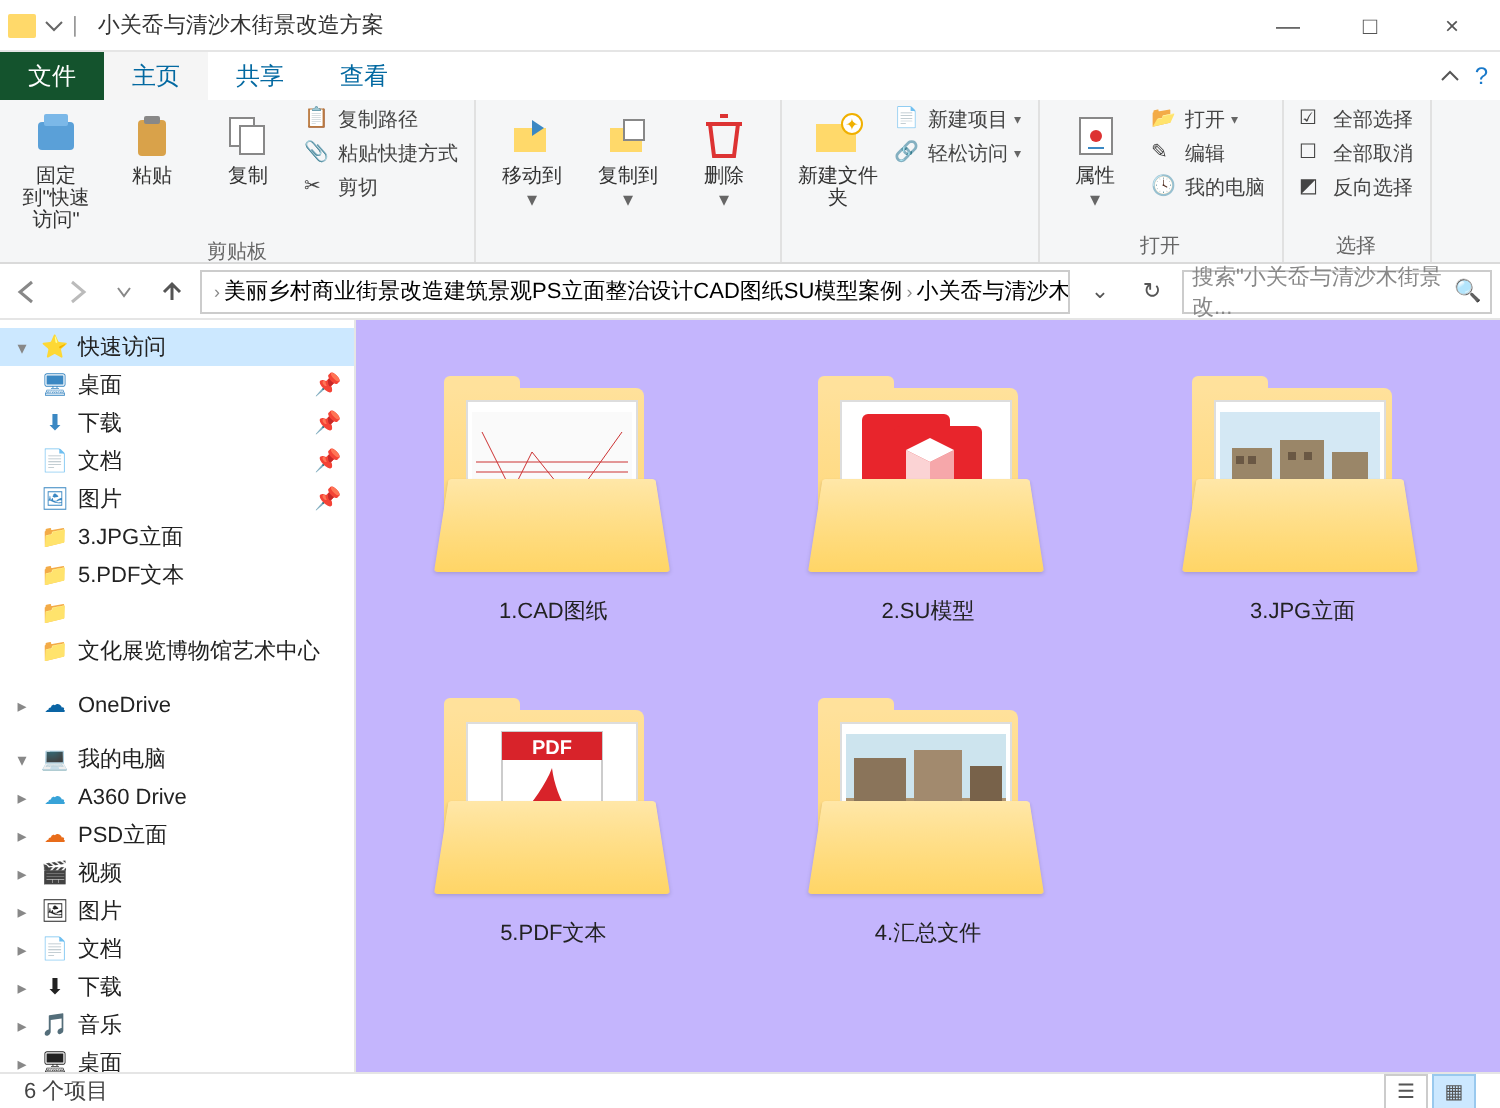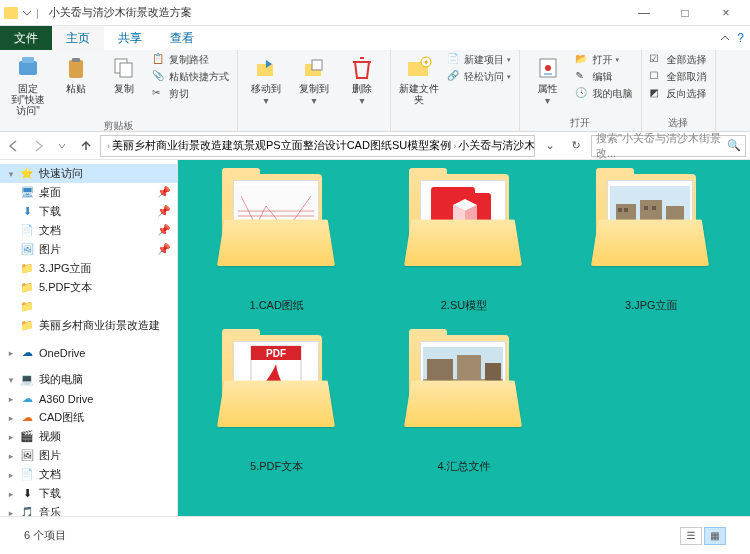--- a/index.html
+++ b/index.html
@@ -41,33 +41,33 @@
 
 .body-area { flex: 1; display: flex; overflow: hidden; }
 .sidebar { width: 178px; background: #fff; border-right: 1px solid #e5e5e5; overflow-y: auto; font-size: 11px; padding: 4px 0; }
 .side-item { display: flex; align-items: center; gap: 4px; padding: 2px 6px; height: 19px; color: #222; }
 .side-item .exp { width: 10px; color: #888; font-size: 9px; text-align: center; }
 .side-item.header { font-weight: normal; }
 .side-item.selected { background: #cce8ff; }
 .side-ico { width: 15px; height: 15px; display: inline-flex; align-items: center; justify-content: center; }
 .side-spacer { height: 8px; }
 
-.content { flex: 1; background: #14b8a6; overflow-y: auto; padding: 12px 10px; }
+.content { flex: 1; background: #c4b5fd; overflow-y: auto; padding: 12px 10px; }
 .grid { display: grid; grid-template-columns: repeat(3, 1fr); gap: 20px 10px; }
 .item { display: flex; flex-direction: column; align-items: center; gap: 6px; }
-.item-icon { width: 130px; height: 120px; position: relative; display: flex; align-items: flex-start; justify-content: center; }
+.item-icon { width: 130px; height: 120px; position: relative; display: flex; align-items: flex-end; justify-content: center; }
 .item-label { font-size: 11px; color: #222; text-align: center; }
 
 .folder-open { position: relative; width: 120px; height: 100px; }
 .folder-back { position: absolute; left: 5px; top: 2px; width: 100px; height: 86px; background: linear-gradient(#ffe19b,#ffd673); border-radius: 4px 4px 2px 2px; }
 .folder-tab { position: absolute; left: 5px; top: -4px; width: 38px; height: 12px; background: #ffe19b; border-radius: 3px 3px 0 0; }
 .folder-front { position: absolute; left: 0; bottom: 6px; width: 118px; height: 60px; background: linear-gradient(#ffe7a8,#ffd566); transform: perspective(200px) rotateX(28deg); transform-origin: bottom; border-radius: 2px; box-shadow: 0 1px 2px rgba(0,0,0,.15); }
 .folder-content { position: absolute; left: 16px; top: 8px; width: 86px; height: 72px; background: #fff; border: 1px solid #ddd; display: flex; align-items: center; justify-content: center; overflow: hidden; }
 
-.statusbar { height: 38px; border-top: 1px solid #e5e5e5; display: flex; align-items: center; padding: 0 24px; font-size: 11px; color: #444; }
+.statusbar { height: 18px; border-top: 1px solid #e5e5e5; display: flex; align-items: center; padding: 0 12px; font-size: 11px; color: #444; }
 .view-toggle { margin-left: auto; display: flex; gap: 2px; }
 .view-btn { width: 22px; height: 18px; border: 1px solid #ccc; display: flex; align-items: center; justify-content: center; font-size: 10px; color: #555; }
 .view-btn.active { background: #cce8ff; border-color: #99c9ee; }
 
 svg { display: block; }
 </style>
 </head>
 <body>
 
 <div class="window">
@@ -344,21 +344,21 @@
           <span class="side-ico">📁</span>
           <span>5.PDF文本</span>
         </div>
       <div class="side-item">
           <span class="exp"></span>
           <span class="side-ico">📁</span>
         </div>
       <div class="side-item">
           <span class="exp"></span>
           <span class="side-ico">📁</span>
-          <span>美丽乡村商业街景改造建</span>
+          <span>文化展览博物馆艺术中心</span>
         </div>
       <div class="side-spacer"></div>
       <div class="side-item header">
           <span class="exp">▸</span>
           <span class="side-ico" style="color:#0a64a4">☁</span>
           <span>OneDrive</span>
         </div>
       <div class="side-spacer"></div>
       <div class="side-item header">
           <span class="exp">▾</span>
@@ -366,21 +366,21 @@
           <span>我的电脑</span>
         </div>
       <div class="side-item">
           <span class="exp">▸</span>
           <span class="side-ico" style="color:#38a3d8">☁</span>
           <span>A360 Drive</span>
         </div>
       <div class="side-item">
           <span class="exp">▸</span>
           <span class="side-ico" style="color:#e86c1a">☁</span>
-          <span>CAD图纸</span>
+          <span>PSD立面</span>
         </div>
       <div class="side-item">
           <span class="exp">▸</span>
           <span class="side-ico">🎬</span>
           <span>视频</span>
         </div>
       <div class="side-item">
           <span class="exp">▸</span>
           <span class="side-ico">🖼</span>
           <span>图片</span>

